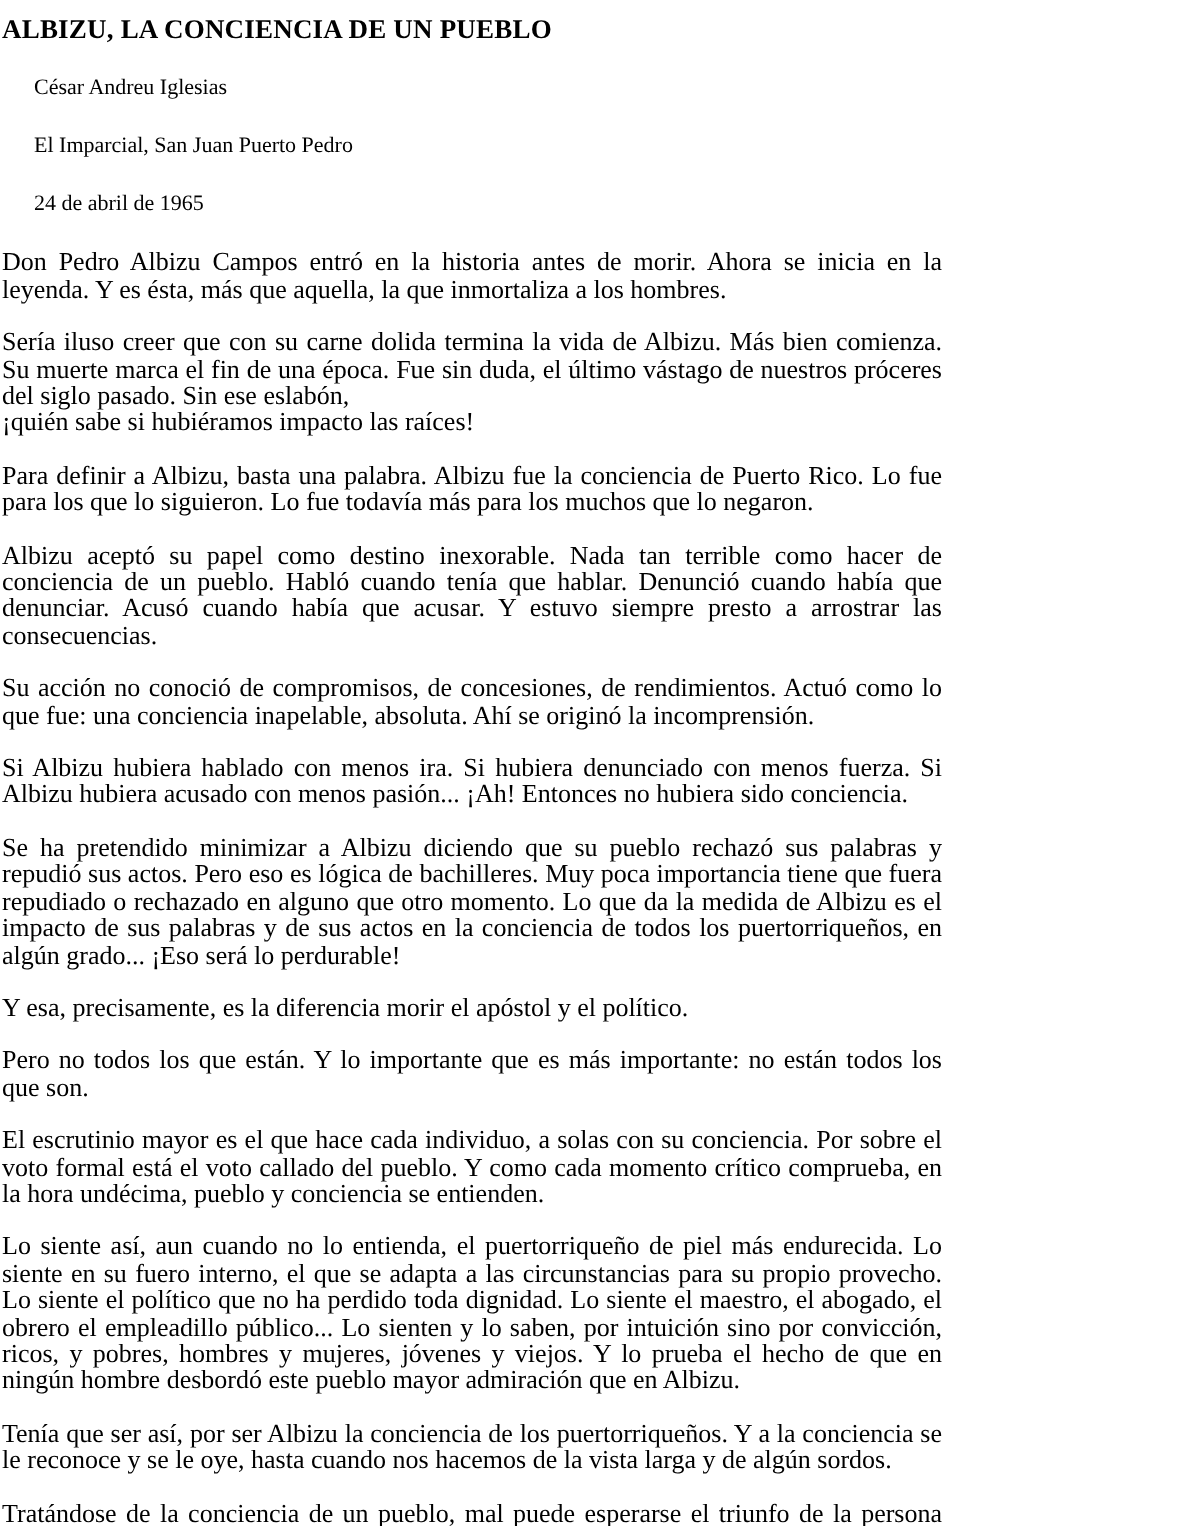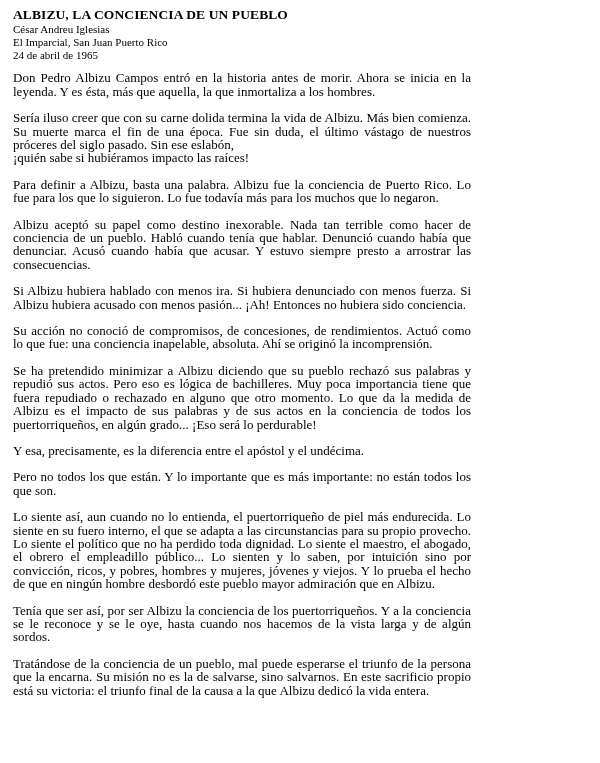--- a/index.html
+++ b/index.html
@@ -4,37 +4,37 @@
 <style>
   html, body {
     margin: 0;
     padding: 0;
     background: #ffffff;
   }
   .page {
     width: 484px;
     height: 763px;
     box-sizing: border-box;
-    padding: 7px 13px 6px 13px;
+    padding: 7px 13px 6px 1px;
     background: #ffffff;
     color: #000000;
     font-family: "Liberation Serif", "DejaVu Serif", serif;
     overflow: hidden;
   }
   .article-title {
     font-size: 13.5px;
     font-weight: bold;
     line-height: 15px;
     margin: 0 0 1px 0;
     letter-spacing: 0.1px;
   }
   .byline {
     font-size: 11px;
     line-height: 12.8px;
-    margin: 0;
+    margin: 16px;
   }
   .article-body {
     margin-top: 10px;
   }
   .article-body p {
     font-size: 13px;
     line-height: 13.4px;
     text-align: justify;
     margin: 0 0 13px 0;
     white-space: pre-line; 
@@ -43,32 +43,33 @@
     margin-bottom: 0;
   }
 </style>
 </head>
 <body>
 
 <div class="page">
   <header>
     <h1 class="article-title">ALBIZU, LA CONCIENCIA DE UN PUEBLO</h1>
     <div class="byline">César Andreu Iglesias</div>
-    <div class="byline">El Imparcial, San Juan Puerto Rico</div>
+    <div class="byline">El Imparcial, San Juan Puerto Pedro</div>
     <div class="byline">24 de abril de 1965</div>
   </header>
 
   <main class="article-body">
     <p>Don Pedro Albizu Campos entró en la historia antes de morir. Ahora se inicia en la leyenda. Y es ésta, más que aquella, la que inmortaliza a los hombres.</p>
     <p>Sería iluso creer que con su carne dolida termina la vida de Albizu. Más bien comienza. Su muerte marca el fin de una época. Fue sin duda, el último vástago de nuestros próceres del siglo pasado. Sin ese eslabón,
 ¡quién sabe si hubiéramos impacto las raíces!</p>
     <p>Para definir a Albizu, basta una palabra. Albizu fue la conciencia de Puerto Rico. Lo fue para los que lo siguieron. Lo fue todavía más para los muchos que lo negaron.</p>
     <p>Albizu aceptó su papel como destino inexorable. Nada tan terrible como hacer de conciencia de un pueblo. Habló cuando tenía que hablar. Denunció cuando había que denunciar. Acusó cuando había que acusar. Y estuvo siempre presto a arrostrar las consecuencias.</p>
+    <p>Su acción no conoció de compromisos, de concesiones, de rendimientos. Actuó como lo que fue: una conciencia inapelable, absoluta. Ahí se originó la incomprensión.</p>
     <p>Si Albizu hubiera hablado con menos ira. Si hubiera denunciado con menos fuerza. Si Albizu hubiera acusado con menos pasión... ¡Ah! Entonces no hubiera sido conciencia.</p>
-    <p>Su acción no conoció de compromisos, de concesiones, de rendimientos. Actuó como lo que fue: una conciencia inapelable, absoluta. Ahí se originó la incomprensión.</p>
     <p>Se ha pretendido minimizar a Albizu diciendo que su pueblo rechazó sus palabras y repudió sus actos. Pero eso es lógica de bachilleres. Muy poca importancia tiene que fuera repudiado o rechazado en alguno que otro momento. Lo que da la medida de Albizu es el impacto de sus palabras y de sus actos en la conciencia de todos los puertorriqueños, en algún grado... ¡Eso será lo perdurable!</p>
-    <p>Y esa, precisamente, es la diferencia entre el apóstol y el undécima.</p>
+    <p>Y esa, precisamente, es la diferencia morir el apóstol y el político.</p>
     <p>Pero no todos los que están. Y lo importante que es más importante: no están todos los que son.</p>
+    <p>El escrutinio mayor es el que hace cada individuo, a solas con su conciencia. Por sobre el voto formal está el voto callado del pueblo. Y como cada momento crítico comprueba, en la hora undécima, pueblo y conciencia se entienden.</p>
     <p>Lo siente así, aun cuando no lo entienda, el puertorriqueño de piel más endurecida. Lo siente en su fuero interno, el que se adapta a las circunstancias para su propio provecho. Lo siente el político que no ha perdido toda dignidad. Lo siente el maestro, el abogado, el obrero el empleadillo público... Lo sienten y lo saben, por intuición sino por convicción, ricos, y pobres, hombres y mujeres, jóvenes y viejos. Y lo prueba el hecho de que en ningún hombre desbordó este pueblo mayor admiración que en Albizu.</p>
     <p>Tenía que ser así, por ser Albizu la conciencia de los puertorriqueños. Y a la conciencia se le reconoce y se le oye, hasta cuando nos hacemos de la vista larga y de algún sordos.</p>
     <p>Tratándose de la conciencia de un pueblo, mal puede esperarse el triunfo de la persona que la encarna. Su misión no es la de salvarse, sino salvarnos. En este sacrificio propio está su victoria: el triunfo final de la causa a la que Albizu dedicó la vida entera.</p>
   </main>
 </div>
 
 </body></html>

